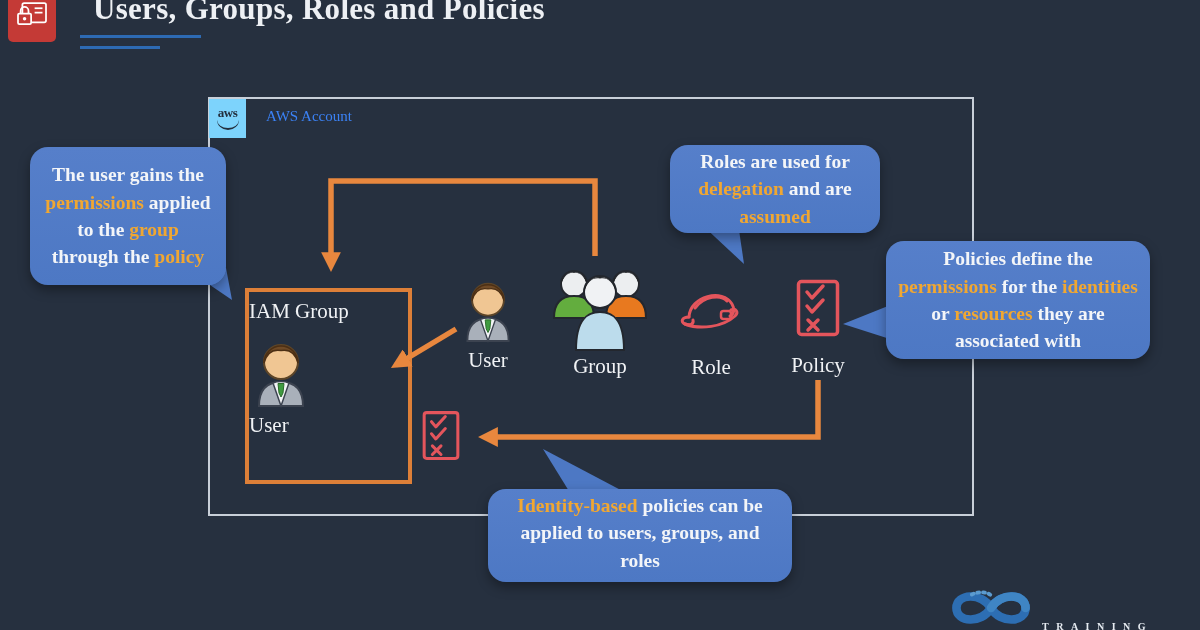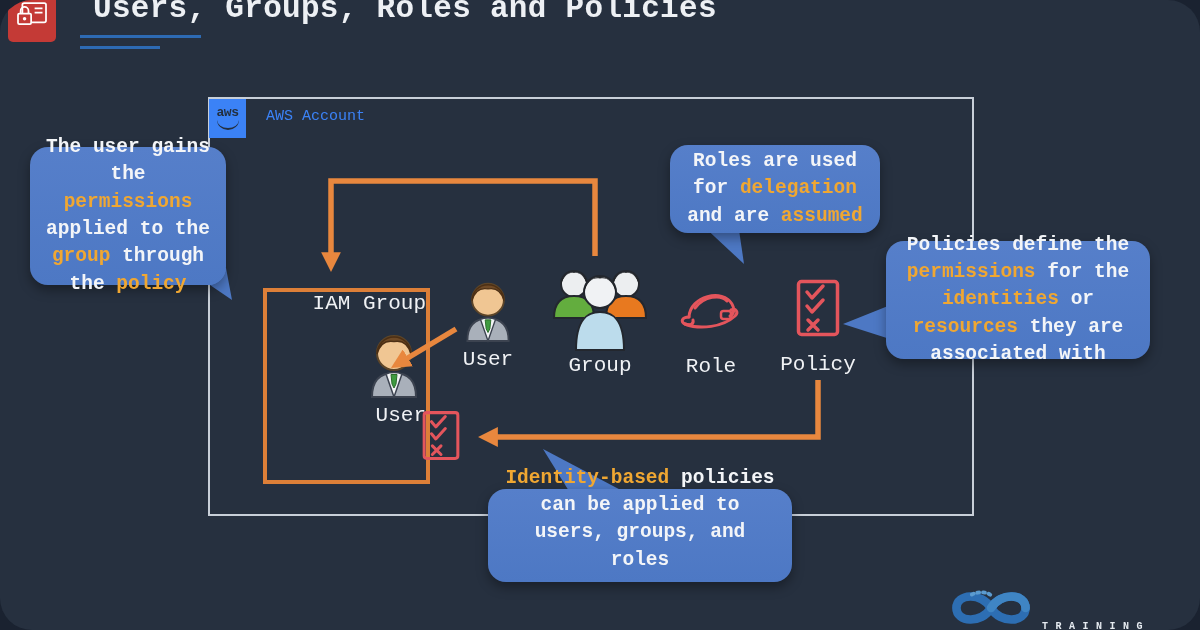--- a/index.html
+++ b/index.html
@@ -1,41 +1,40 @@
 <!DOCTYPE html>
 <html style="--background: #26303f; --bubble-blue: #4d78c4; --highlight-orange: #f0a732; --arrow-orange: #e8873e; --iam-box-orange: #dd7f38; --icon-red: #e4555c; --account-border: #c8cfd8; --underline-blue: #2d6ab3; --iam-icon-red: #c43a36; --logo-blue: #2d6eb3;"><head>
 <meta charset="utf-8">
 <style>
   html,body{margin:0;padding:0;background:#1a2230;}
   .slide{
     position:relative;width:1200px;height:630px;overflow:hidden;
     background:var(--background,#26303f);
-    font-family:Liberation Mono, monospace;
-    border-radius:32px;
+    font-family:Liberation Serif, serif;
   }
   .abs{position:absolute;}
 
   
   .iam-icon{left:8px;top:-8px;width:48px;height:50px;background:var(--iam-icon-red,#c43a36);
     border-radius:5px;display:flex;align-items:center;justify-content:center;}
   .page-title{left:93px;top:-9px;font-size:31px;font-weight:600;color:#edf0f4;letter-spacing:.3px;white-space:nowrap;}
   .underline-a{left:80px;top:35px;width:121px;height:3px;background:var(--underline-blue,#2d6ab3);}
   .underline-b{left:80px;top:46px;width:80px;height:3px;background:var(--underline-blue,#2d6ab3);}
 
   
   .aws-box{left:208px;top:97px;width:766px;height:419px;border:2px solid var(--account-border,#c8cfd8);box-sizing:border-box;}
-  .aws-badge{left:209px;top:99px;width:37px;height:39px;background:#3b82f6;display:flex;flex-direction:column;
+  .aws-badge{left:209px;top:99px;width:37px;height:39px;background:#7dd3fc;display:flex;flex-direction:column;
     align-items:center;justify-content:center;z-index:3;}
   .aws-badge .aws-word{font-size:13px;font-weight:700;color:#232f3e;line-height:12px;letter-spacing:-.5px;}
   .aws-badge .aws-smile{width:22px;height:8px;border-bottom:2px solid #232f3e;border-radius:0 0 50% 50%/0 0 100% 100%;margin-top:1px;}
   .aws-label{left:266px;top:108px;font-size:15px;color:#3b82f6;}
 
   
-  .iam-box{left:263px;top:288px;width:167px;height:196px;border:4px solid var(--iam-box-orange,#dd7f38);
-    box-sizing:border-box;z-index:2;display:flex;flex-direction:column;align-items:flex-end;padding-top:0;}
+  .iam-box{left:245px;top:288px;width:167px;height:196px;border:4px solid var(--iam-box-orange,#dd7f38);
+    box-sizing:border-box;z-index:2;display:flex;flex-direction:column;align-items:flex-start;padding-top:7px;}
   .iam-box-title{font-size:21px;color:#f0f2f5;}
   .iam-box .entity-icon{margin-top:14px;}
   .iam-box .entity-label{margin-top:5px;}
 
   
   .entity{display:flex;flex-direction:column;align-items:center;z-index:3;}
   .entity-label{font-size:21px;color:#f0f2f5;text-align:center;}
   .entity-user{left:448px;top:277px;width:80px;}
   .entity-user .entity-label{margin-top:5px;}
   .entity-group{left:542px;top:262px;width:116px;}

